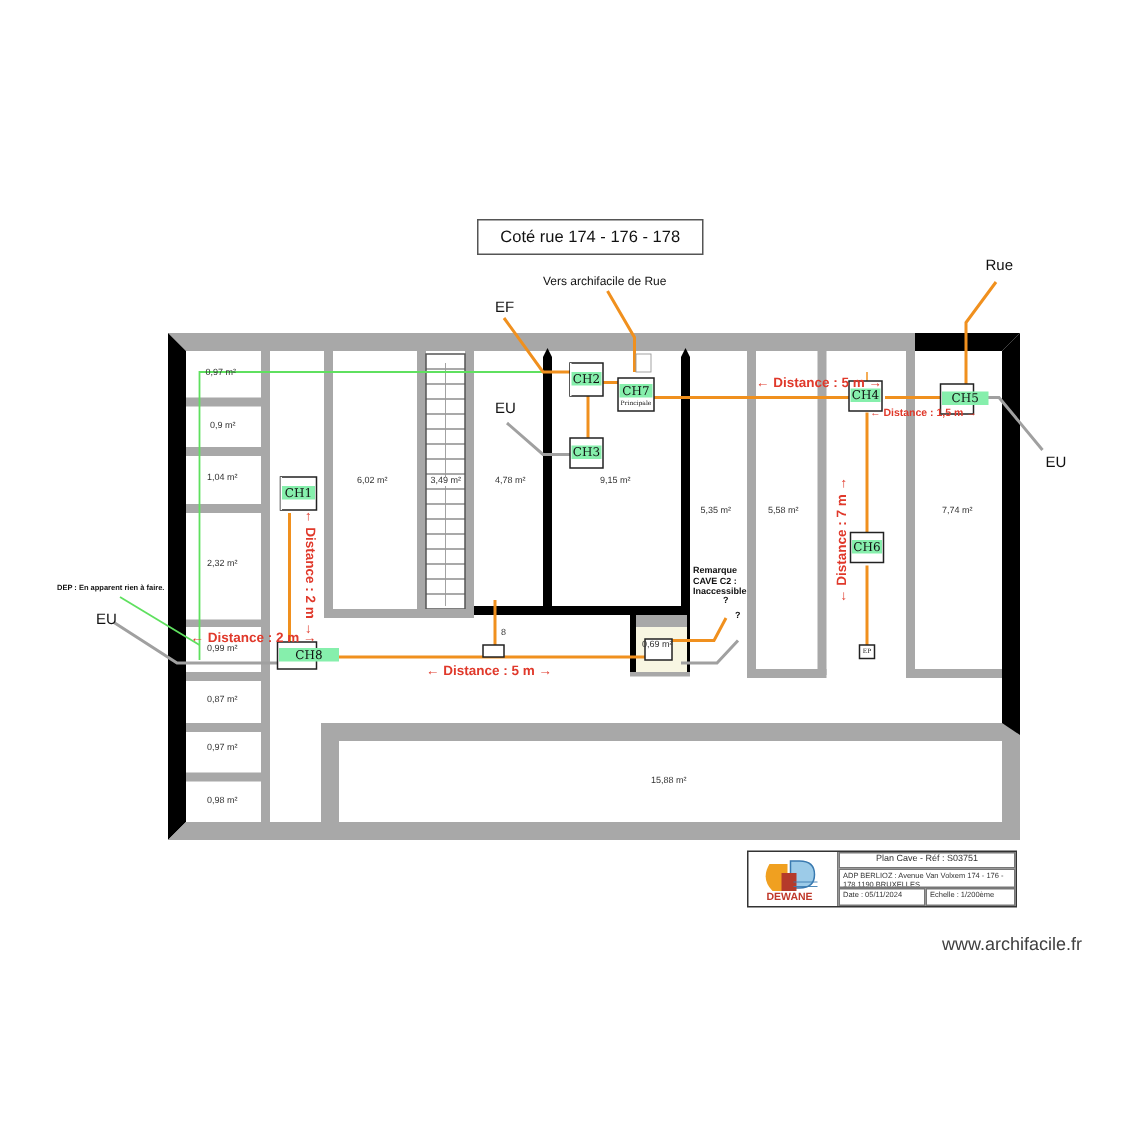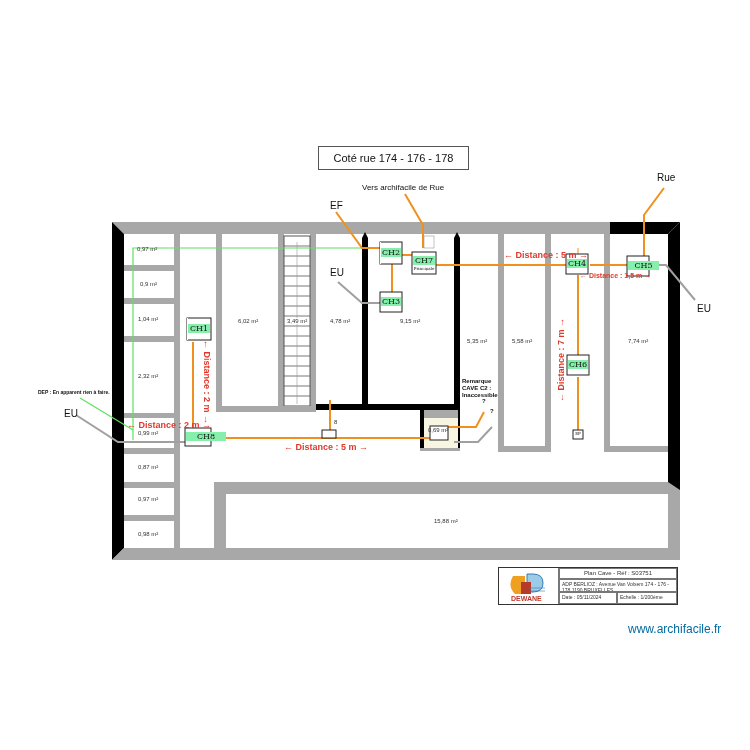--- a/index.html
+++ b/index.html
@@ -9,21 +9,21 @@
     .lbl { font-size: 8px; color: #111; white-space: nowrap; }
     .lbl-big { font-size: 10px; color: #111; white-space: nowrap; }
     .area { font-size: 6px; color: #333; white-space: nowrap; }
     .dist { font-size: 9px; color: #e0392b; white-space: nowrap; font-weight: bold; }
     .dist-sm { font-size: 7px; color: #e0392b; white-space: nowrap; font-weight: bold; }
     .vtext { transform-origin: left top; }
     .ch { background: #86efac; font-family: "DejaVu Serif", serif; font-size: 8px; color: #111; text-align: center; box-sizing: border-box; }
     .note { font-size: 6px; color: #111; white-space: nowrap; font-weight: bold; }
     .cartouche { left: 498px; top: 567px; width: 180px; height: 38px; border: 1px solid #333; box-sizing: border-box; background: #fff; }
     .cart-cell { position: absolute; border: 1px solid #777; box-sizing: border-box; font-size: 5px; color: #333; padding: 1px 2px; overflow: hidden; }
-    .watermark { left: 628px; top: 622px; font-size: 12px; color: #0369a1; }
+    .watermark { left: 628px; top: 622px; font-size: 12px; color: #404040; }
     svg { position: absolute; left: 0; top: 0; }
   </style>
 </head>
 <body>
 
 <div>
 
   <div class="abs title-box">Coté rue 174 - 176 - 178</div>
 
   <svg width="750" height="750" viewBox="0 0 750 750">

